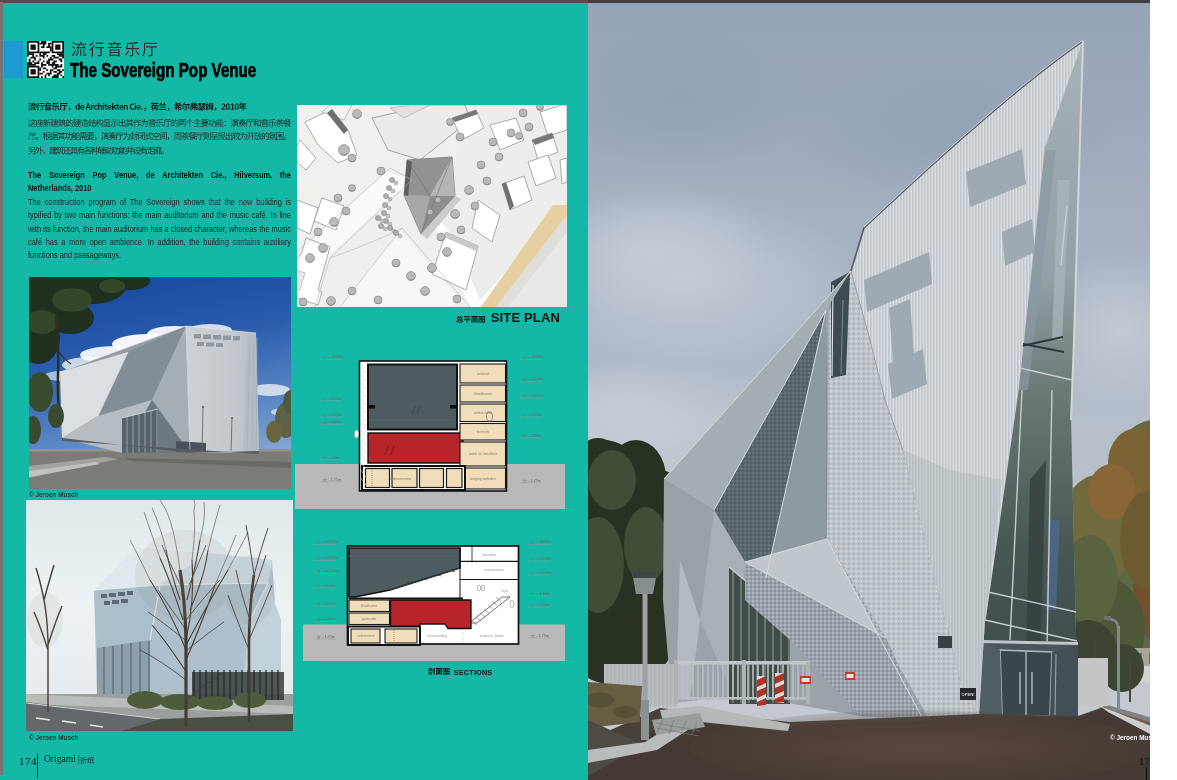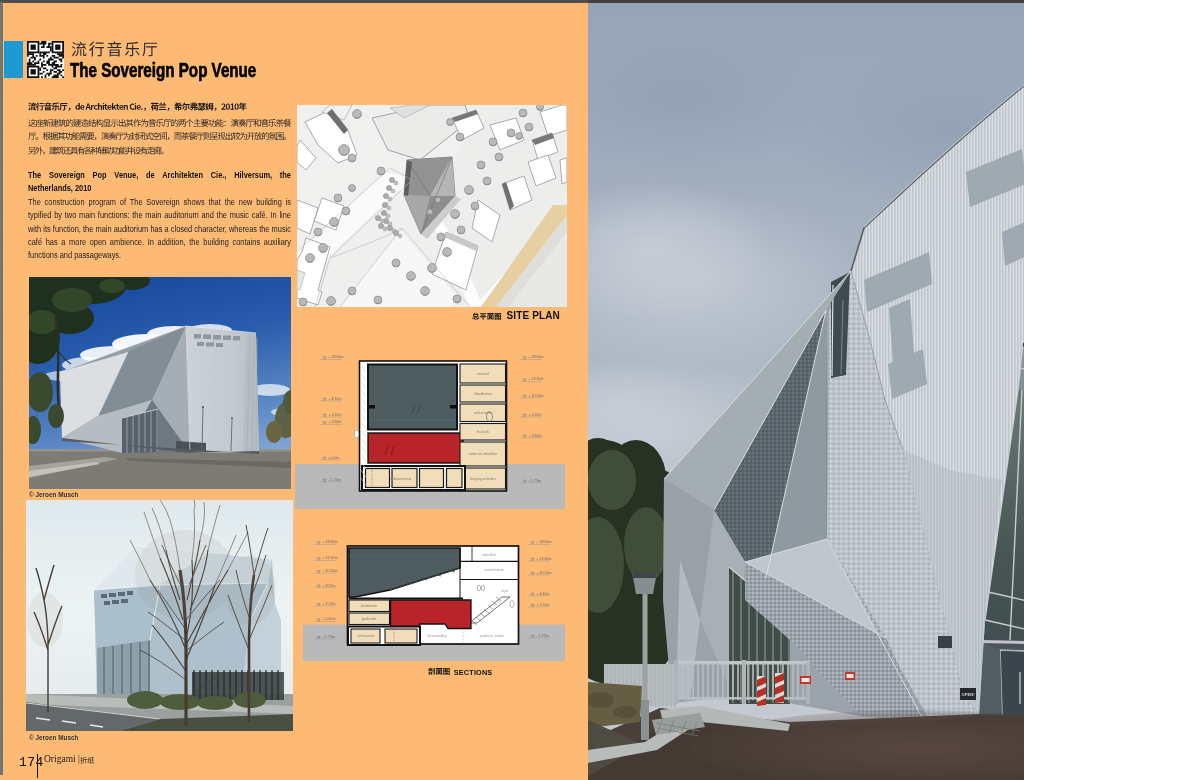--- a/index.html
+++ b/index.html
@@ -1,15 +1,15 @@
 <!DOCTYPE html>
 <html><head><meta charset="utf-8"><style>
 *{margin:0;padding:0;box-sizing:border-box}
 body{font-family:"Liberation Sans",sans-serif;background:#fff}
-#page{position:relative;width:1024px;height:780px;overflow:hidden;background:#fdba74}
+#page{position:relative;width:1150px;height:780px;overflow:hidden;background:#14b8a6}
 .abs{position:absolute}
 .jl{text-align:justify;text-align-last:justify}
 </style></head><body>
 <div id="page">
 
 <div class="abs" style="left:0;top:0;width:1177px;height:2.5px;background:#4e4e4e"></div>
 
 <div class="abs" style="left:0;top:2px;width:3px;height:773px;background:#757575"></div>
 
 <div class="abs" style="left:4px;top:41px;width:19px;height:37px;background:#1d9ad3"></div>
@@ -49,30 +49,30 @@
 <div class="jl">typified by two main functions: the main auditorium and the music café. In line</div>
 <div class="jl">with its function, the main auditorium has a closed character, whereas the music</div>
 <div class="jl">café has a more open ambience. In addition, the building contains auxiliary</div>
 <div>functions and passageways.</div>
     </div>
 
 <div class="abs" style="left:29px;top:491px;font-size:6.4px;font-weight:bold;color:#333">© Jeroen Musch</div>
 
 <div class="abs" style="left:29px;top:733.5px;font-size:6.4px;font-weight:bold;color:#333">© Jeroen Musch</div>
 
-<div class="abs" style="left:19px;top:755px;font-family:Liberation Mono, monospace;font-size:13px;color:#111;letter-spacing:0.5px">174</div>
+<div class="abs" style="left:19px;top:755px;font-family:Liberation Serif, serif;font-size:11px;color:#111;letter-spacing:0.5px">174</div>
 
 <div class="abs" style="left:37px;top:754px;width:1.2px;height:24px;background:#111"></div>
 
 <div class="abs" style="left:44px;top:754px;font-family:Liberation Serif, serif;font-size:9.5px;color:#222">Origami | </div>
 <svg class="abs" style="left:79.5px;top:755px" width="18" height="11" viewBox="0 0 18 11">
       <path fill="#222" d="M3.3 2.6L3.3 4.9C3.3 6.0 3.2 7.2 2.5 8.2C2.6 8.3 2.8 8.4 2.9 8.6C3.7 7.5 3.8 6.2 3.8 4.9L5.2 4.9L5.2 8.5L5.7 8.5L5.7 4.9L6.9 4.9L6.9 4.3L3.8 4.3L3.8 3.0C4.8 2.9 5.9 2.7 6.6 2.5L6.3 2.0C5.6 2.2 4.3 2.5 3.3 2.6ZM1.4 2.0L1.4 3.4L0.4 3.4L0.4 3.9L1.4 3.9L1.4 5.5L0.3 5.8L0.4 6.3L1.4 6.0L1.4 7.9C1.4 8.0 1.3 8.0 1.3 8.0C1.2 8.0 0.9 8.1 0.5 8.0C0.6 8.2 0.7 8.4 0.7 8.5C1.2 8.5 1.5 8.5 1.7 8.4C1.9 8.4 1.9 8.2 1.9 7.9L1.9 5.8L2.9 5.5L2.9 5.0L1.9 5.3L1.9 3.9L2.9 3.9L2.9 3.4L1.9 3.4L1.9 2.0ZM7.5 7.6L7.6 8.1C8.3 8.0 9.2 7.7 10.1 7.5L10.0 7.1C9.1 7.3 8.2 7.5 7.5 7.6ZM7.7 5.0C7.8 4.9 7.9 4.9 8.9 4.7C8.6 5.2 8.2 5.6 8.1 5.7C7.9 6.0 7.7 6.2 7.5 6.2C7.6 6.3 7.7 6.5 7.7 6.7L7.7 6.7L7.7 6.7C7.9 6.6 8.2 6.5 10.1 6.1C10.1 6.0 10.1 5.8 10.1 5.7L8.5 6.0C9.1 5.3 9.6 4.6 10.1 3.8L9.6 3.5C9.5 3.8 9.4 4.0 9.2 4.3L8.2 4.4C8.7 3.7 9.1 2.9 9.4 2.2L8.9 1.9C8.6 2.8 8.1 3.8 7.9 4.0C7.7 4.2 7.6 4.4 7.5 4.5C7.6 4.6 7.6 4.8 7.7 5.0ZM10.4 8.6C10.5 8.5 10.7 8.4 12.2 7.9C12.2 7.8 12.1 7.6 12.1 7.4L10.9 7.8L10.9 5.2L12.2 5.2C12.4 7.2 12.7 8.5 13.4 8.5C13.9 8.5 14.1 8.2 14.1 7.1C14.0 7.1 13.8 6.9 13.7 6.8C13.7 7.6 13.6 8.0 13.5 8.0C13.1 8.0 12.9 6.9 12.7 5.2L14.0 5.2L14.0 4.7L12.7 4.7C12.7 4.1 12.6 3.4 12.6 2.7C13.1 2.6 13.5 2.5 13.8 2.4L13.5 2.0C12.7 2.2 11.5 2.5 10.4 2.6L10.4 7.7C10.4 7.9 10.2 8.1 10.1 8.2C10.2 8.3 10.3 8.5 10.4 8.6ZM12.2 4.7L10.9 4.7L10.9 3.0C11.3 3.0 11.7 2.9 12.1 2.8C12.1 3.5 12.1 4.1 12.2 4.7Z"></path>
     </svg>
 
-<div class="abs" style="left:360px;top:310px;width:200px;text-align:right;font-size:10px;font-weight:bold;color:#111;letter-spacing:0.15px"><svg style="vertical-align:-1.5px" width="31" height="10" viewBox="0 0 31 10">
+<div class="abs" style="left:360px;top:310px;width:200px;text-align:right;font-size:13px;font-weight:bold;color:#111;letter-spacing:0.15px"><svg style="vertical-align:-1.5px" width="31" height="10" viewBox="0 0 31 10">
         <path fill="#111" d="M5.5 6.4C5.9 6.9 6.3 7.7 6.5 8.1L7.2 7.7C7.1 7.2 6.6 6.5 6.2 6.0ZM2.0 6.2L2.0 7.5C2.0 8.3 2.2 8.6 3.3 8.6C3.6 8.6 4.6 8.6 4.8 8.6C5.6 8.6 5.9 8.4 6.0 7.4C5.7 7.4 5.4 7.3 5.2 7.1C5.1 7.7 5.1 7.8 4.7 7.8C4.5 7.8 3.6 7.8 3.4 7.8C3.0 7.8 2.9 7.7 2.9 7.5L2.9 6.2ZM0.8 6.2C0.7 6.8 0.5 7.5 0.2 7.9L1.1 8.3C1.4 7.8 1.6 7.1 1.7 6.4ZM2.2 4.0L5.2 4.0L5.2 4.9L2.2 4.9ZM1.2 3.1L1.2 5.7L3.6 5.7L3.1 6.2C3.5 6.5 4.1 6.9 4.3 7.3L5.0 6.7C4.7 6.4 4.3 6.0 3.8 5.7L6.2 5.7L6.2 3.1L5.2 3.1L5.8 2.1L4.9 1.7C4.7 2.1 4.5 2.7 4.2 3.1L2.8 3.1L3.3 2.9C3.1 2.6 2.8 2.1 2.5 1.7L1.7 2.1C2.0 2.4 2.2 2.8 2.4 3.1ZM8.6 3.5C8.8 4.0 9.1 4.7 9.1 5.1L10.0 4.8C9.9 4.4 9.6 3.8 9.4 3.3ZM12.8 3.3C12.7 3.8 12.4 4.4 12.2 4.8L12.9 5.1C13.2 4.7 13.5 4.1 13.7 3.5ZM7.7 5.3L7.7 6.2L10.6 6.2L10.6 8.7L11.6 8.7L11.6 6.2L14.5 6.2L14.5 5.3L11.6 5.3L11.6 3.0L14.1 3.0L14.1 2.2L8.1 2.2L8.1 3.0L10.6 3.0L10.6 5.3ZM17.9 5.7L19.0 5.7L19.0 6.2L17.9 6.2ZM17.9 5.0L17.9 4.5L19.0 4.5L19.0 5.0ZM17.9 6.9L19.0 6.9L19.0 7.5L17.9 7.5ZM15.2 2.1L15.2 3.0L17.9 3.0C17.8 3.2 17.8 3.4 17.8 3.6L15.5 3.6L15.5 8.7L16.3 8.7L16.3 8.3L20.6 8.3L20.6 8.7L21.5 8.7L21.5 3.6L18.7 3.6L18.9 3.0L21.9 3.0L21.9 2.1ZM16.3 7.5L16.3 4.5L17.1 4.5L17.1 7.5ZM20.6 7.5L19.8 7.5L19.8 4.5L20.6 4.5ZM22.7 2.0L22.7 8.7L23.6 8.7L23.6 8.4L28.2 8.4L28.2 8.7L29.1 8.7L29.1 2.0ZM24.2 7.0C25.2 7.1 26.4 7.4 27.1 7.6L23.6 7.6L23.6 5.4C23.7 5.6 23.8 5.8 23.9 6.0C24.3 5.9 24.7 5.8 25.1 5.6L24.8 6.0C25.5 6.2 26.3 6.4 26.7 6.6L27.1 6.1C26.6 5.9 25.9 5.7 25.3 5.6C25.5 5.5 25.8 5.4 25.9 5.3C26.5 5.6 27.2 5.8 27.8 5.9C27.9 5.8 28.0 5.5 28.2 5.4L28.2 7.6L27.2 7.6L27.6 7.0C26.8 6.8 25.6 6.5 24.6 6.4ZM25.2 2.8C24.8 3.3 24.2 3.9 23.6 4.2C23.8 4.3 24.1 4.6 24.2 4.7C24.3 4.6 24.5 4.5 24.6 4.4C24.8 4.5 25.0 4.7 25.2 4.8C24.7 5.0 24.1 5.2 23.6 5.3L23.6 2.8ZM25.3 2.8L28.2 2.8L28.2 5.2C27.7 5.2 27.2 5.0 26.7 4.8C27.2 4.5 27.6 4.1 27.9 3.6L27.4 3.3L27.3 3.4L25.7 3.4C25.8 3.2 25.9 3.1 25.9 3.0ZM25.9 4.5C25.6 4.3 25.4 4.2 25.2 4.0L26.6 4.0C26.4 4.2 26.2 4.3 25.9 4.5Z"></path>
       </svg> SITE PLAN</div>
 
 <div class="abs" style="left:360px;top:666px;width:200px;text-align:center;font-size:7.3px;font-weight:bold;color:#111;letter-spacing:0.15px"><svg style="vertical-align:-1.5px" width="24" height="10" viewBox="0 0 24 10">
         <path fill="#111" d="M6.1 1.9L6.1 7.6C6.1 7.7 6.0 7.8 5.9 7.8C5.8 7.8 5.4 7.8 5.0 7.8C5.1 8.0 5.3 8.4 5.3 8.6C5.9 8.6 6.3 8.6 6.5 8.4C6.8 8.3 6.9 8.1 6.9 7.6L6.9 1.9ZM4.7 2.5L4.7 6.8L5.5 6.8L5.5 2.5ZM1.7 3.4L3.0 3.4C3.0 3.7 2.8 4.2 2.6 4.5L1.7 4.5L2.1 4.4C2.1 4.1 1.9 3.7 1.7 3.4ZM1.8 1.9C1.9 2.1 2.0 2.3 2.0 2.6L0.5 2.6L0.5 3.4L1.6 3.4L0.9 3.5C1.1 3.8 1.2 4.2 1.3 4.5L0.3 4.5L0.3 5.3L4.4 5.3L4.4 4.5L3.5 4.5C3.7 4.2 3.8 3.9 4.0 3.5L3.3 3.4L4.3 3.4L4.3 2.6L2.9 2.6C2.8 2.3 2.7 1.9 2.6 1.7ZM0.7 5.9L0.7 8.7L1.6 8.7L1.6 8.3L3.2 8.3L3.2 8.6L4.1 8.6L4.1 5.9ZM1.6 7.5L1.6 6.6L3.2 6.6L3.2 7.5ZM10.5 5.7L11.6 5.7L11.6 6.2L10.5 6.2ZM10.5 5.0L10.5 4.5L11.6 4.5L11.6 5.0ZM10.5 6.9L11.6 6.9L11.6 7.5L10.5 7.5ZM7.8 2.1L7.8 3.0L10.5 3.0C10.4 3.2 10.4 3.4 10.4 3.6L8.1 3.6L8.1 8.7L8.9 8.7L8.9 8.3L13.2 8.3L13.2 8.7L14.1 8.7L14.1 3.6L11.3 3.6L11.5 3.0L14.5 3.0L14.5 2.1ZM8.9 7.5L8.9 4.5L9.7 4.5L9.7 7.5ZM13.2 7.5L12.4 7.5L12.4 4.5L13.2 4.5ZM15.3 2.0L15.3 8.7L16.2 8.7L16.2 8.4L20.8 8.4L20.8 8.7L21.7 8.7L21.7 2.0ZM16.8 7.0C17.8 7.1 19.0 7.4 19.7 7.6L16.2 7.6L16.2 5.4C16.3 5.6 16.4 5.8 16.5 6.0C16.9 5.9 17.3 5.8 17.7 5.6L17.4 6.0C18.1 6.2 18.9 6.4 19.3 6.6L19.7 6.1C19.2 5.9 18.5 5.7 17.9 5.6C18.1 5.5 18.4 5.4 18.5 5.3C19.1 5.6 19.8 5.8 20.4 5.9C20.5 5.8 20.6 5.5 20.8 5.4L20.8 7.6L19.8 7.6L20.2 7.0C19.4 6.8 18.2 6.5 17.2 6.4ZM17.8 2.8C17.4 3.3 16.8 3.9 16.2 4.2C16.4 4.3 16.7 4.6 16.8 4.7C16.9 4.6 17.1 4.5 17.2 4.4C17.4 4.5 17.6 4.7 17.8 4.8C17.3 5.0 16.7 5.2 16.2 5.3L16.2 2.8ZM17.9 2.8L20.8 2.8L20.8 5.2C20.3 5.2 19.8 5.0 19.3 4.8C19.8 4.5 20.2 4.1 20.5 3.6L20.0 3.3L19.9 3.4L18.3 3.4C18.4 3.2 18.5 3.1 18.5 3.0ZM18.5 4.5C18.2 4.3 18.0 4.2 17.8 4.0L19.2 4.0C19.0 4.2 18.8 4.3 18.5 4.5Z"></path>
       </svg> SECTIONS</div>
 
 <svg class="abs" style="left:297px;top:105px" width="270" height="202" viewBox="297 105 270 202">
 <rect x="297" y="105" width="270" height="202" fill="#fdfdfd"></rect>
 

